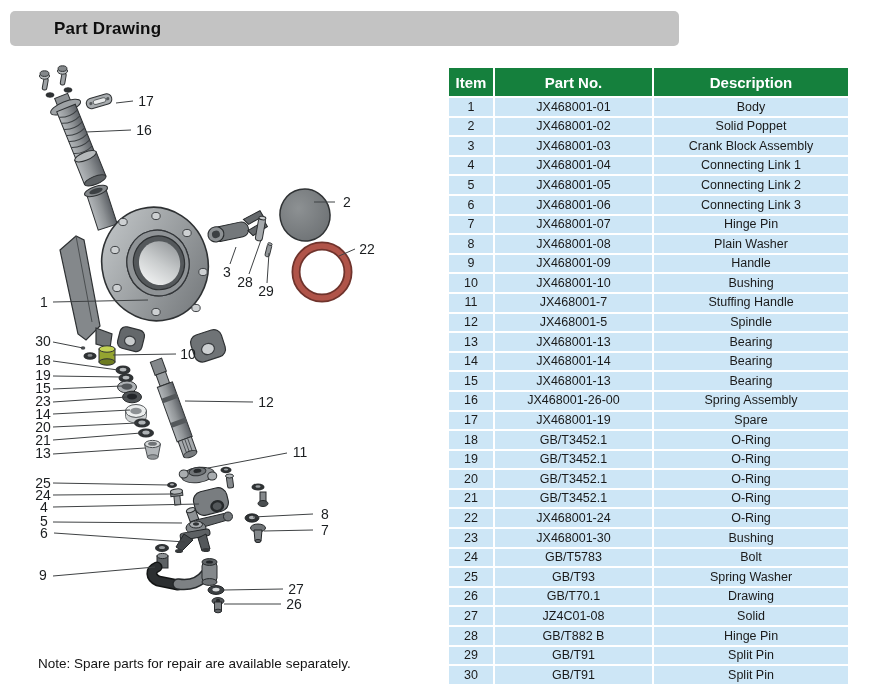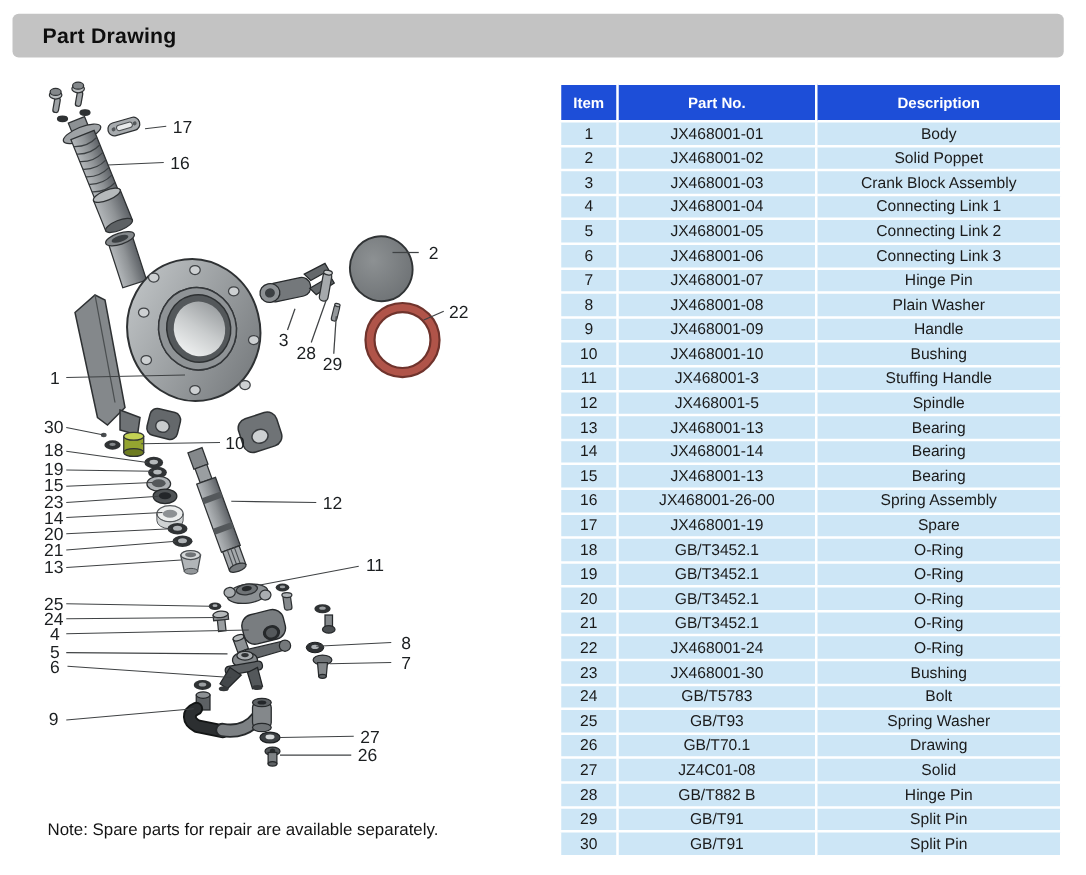--- a/index.html
+++ b/index.html
@@ -1,25 +1,25 @@
 <!DOCTYPE html>
 <html><head>
 <meta charset="utf-8">
 <style>
   html,body{margin:0;padding:0;background:#fff;}
   .page{position:relative;width:869px;height:700px;background:#fff;overflow:hidden;
         font-family:"Liberation Sans",sans-serif;}
-  .title-bar{position:absolute;left:10px;top:11px;width:841px;height:35px;
+  .title-bar{position:absolute;left:10px;top:11px;width:669px;height:35px;
         background:#c3c3c3;border-radius:5px;display:flex;align-items:center;
-        box-sizing:border-box;padding-left:24px;}
+        box-sizing:border-box;padding-left:44px;}
   .title-bar span{font-size:17px;font-weight:700;color:#0e0e0e;letter-spacing:.2px;}
   .drawing-svg{position:absolute;left:0;top:0;}
   .parts-table{position:absolute;left:447px;top:66px;width:401px;
         border-collapse:collapse;table-layout:fixed;}
-  .parts-table th{background:#1d4ed8;color:#fff;font-size:12px;font-weight:700;
+  .parts-table th{background:#15803d;color:#fff;font-size:15px;font-weight:700;
         height:28px;border:2px solid #fff;text-align:center;padding:0;}
   .parts-table td{background:#cde6f6;color:#1a1a1a;font-size:12.5px;height:17.6px;
         border:2px solid #fff;text-align:center;padding:0;line-height:1;}
   .col-item{width:46px;} .col-part{width:159px;} .col-desc{width:196px;}
   .note{position:absolute;left:38px;top:656px;font-size:13.5px;color:#141414;}
 </style>
 </head>
 <body>
 
 <div class="page">
@@ -399,21 +399,21 @@
           <td>JX468001-09</td>
           <td>Handle</td>
         </tr>
         <tr>
           <td>10</td>
           <td>JX468001-10</td>
           <td>Bushing</td>
         </tr>
         <tr>
           <td>11</td>
-          <td>JX468001-3</td>
+          <td>JX468001-7</td>
           <td>Stuffing Handle</td>
         </tr>
         <tr>
           <td>12</td>
           <td>JX468001-5</td>
           <td>Spindle</td>
         </tr>
         <tr>
           <td>13</td>
           <td>JX468001-13</td>

